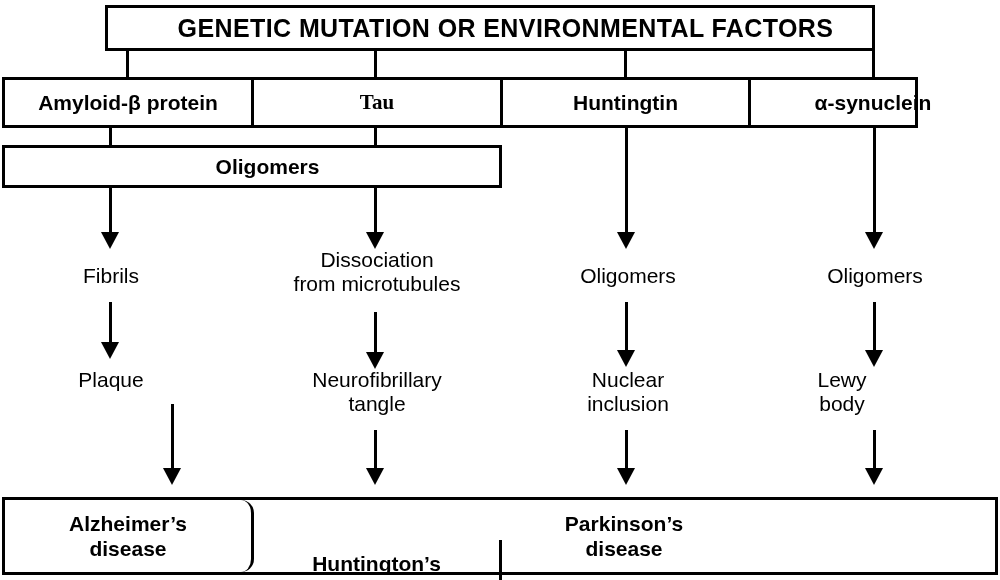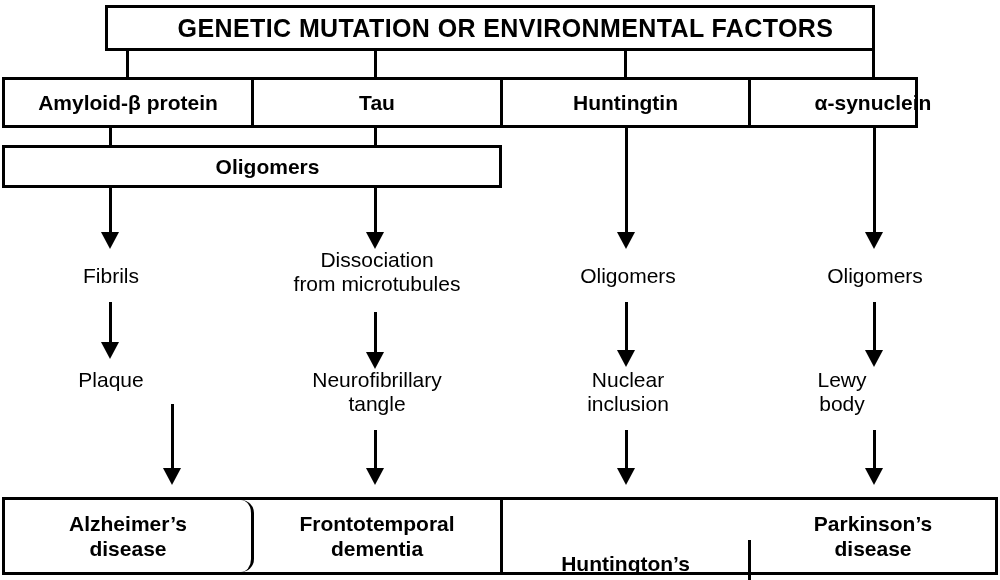--- a/index.html
+++ b/index.html
@@ -58,21 +58,21 @@
     align-items: center;
     justify-content: center;
     font-size: 21px;
     font-weight: bold;
     border-right: 3px solid #000000;
     box-sizing: border-box;
     height: 100%;
   }
   .protein-cell:last-child { border-right: none; }
   .pc1 { width: 249px; }
-  .pc2 { width: 249px; }
+  .pc2 { width: 249px; font-family: Liberation Serif, serif; }
   .pc3 { width: 248px; }
   .pc4 { width: 244px; }
 
   
   #oligomers-box {
     left: 2px;
     top: 145px;
     width: 500px;
     height: 43px;
     font-size: 21px;
@@ -206,21 +206,19 @@
 
   <div class="vline" style="left:625px; top:430px; height:41px;"></div>
   <div class="arrowhead" style="left:626px; top:468px;"></div>
 
   <div class="vline" style="left:873px; top:430px; height:41px;"></div>
   <div class="arrowhead" style="left:874px; top:468px;"></div>
 
   <div class="disease-row">
     <div class="disease-cell dc1" style="white-space: pre-line;">Alzheimer’s
 disease</div>
-    <div class="disease-cell dc2" style="white-space: pre-line;">Frontotemporal
-dementia</div>
     <div class="disease-cell dc3" style="white-space: pre-line; margin-top: 40px;">Huntington’s
 disease</div>
     <div class="disease-cell dc4" style="white-space: pre-line;">Parkinson’s
 disease</div>
   </div>
 
 </div>
 
 </body></html>

